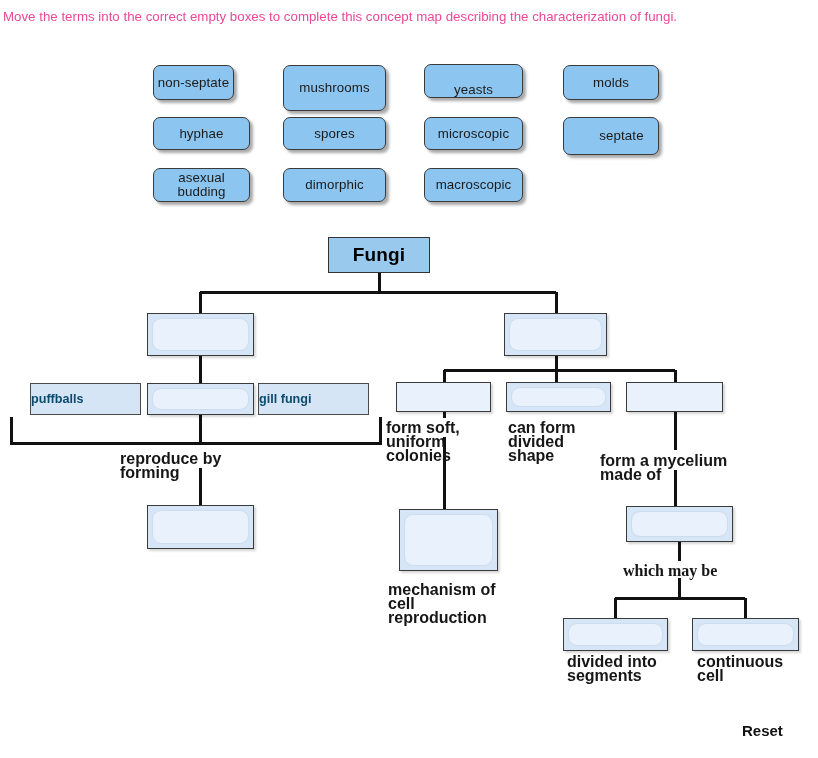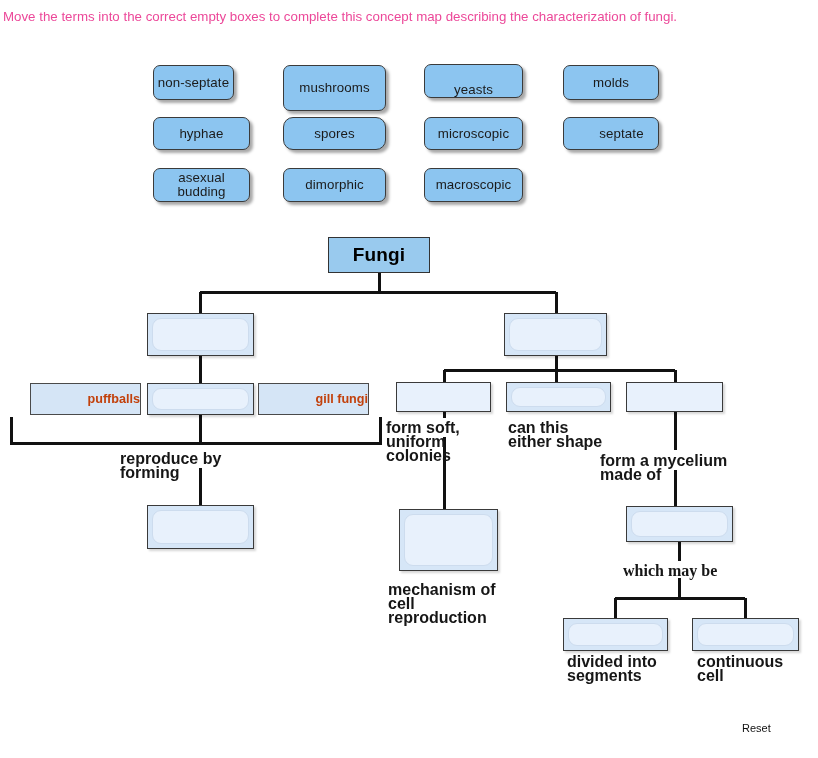--- a/index.html
+++ b/index.html
@@ -77,24 +77,24 @@
   }
 
   
   .node-filled {
     position: absolute;
     box-sizing: border-box;
     background: #d5e5f6;
     border: 1px solid #4a4a4a;
     display: flex;
     align-items: center;
-    justify-content: flex-end;
+    justify-content: flex-start;
     font-size: 12.6px;
     font-weight: bold;
-    color: #c2410c;
+    color: #0c4a6e;
   }
 
   
   .node-empty {
     position: absolute;
     box-sizing: border-box;
     background: #d6e6f7;
     border: 1px solid #3a3a3a;
     box-shadow: 2px 2px 2px rgba(0,0,0,0.16);
     padding: 4px;
@@ -124,22 +124,22 @@
     text-align: left;
     font-size: 16px;
     line-height: 14px;
     font-weight: bold;
     color: #161616;
   }
 
   
   #reset {
     position: absolute;
-    font-size: 11px;
-    font-weight: normal;
+    font-size: 15px;
+    font-weight: bold;
     color: #111;
   }
 </style>
 </head>
 <body>
 
 <div id="instruction">Move the terms into the correct empty boxes to complete this concept map describing the characterization of fungi.</div>
 
 <div id="term-bank">
     <div class="term" style="left: 153px; top: 65px; width: 81px; height: 35px;">
@@ -150,27 +150,27 @@
     </div>
     <div class="term" style="left: 424px; top: 64px; width: 99px; height: 34px; align-items: flex-end;">
       <span>yeasts</span>
     </div>
     <div class="term" style="left: 563px; top: 65px; width: 96px; height: 35px;">
       <span>molds</span>
     </div>
     <div class="term" style="left: 153px; top: 117px; width: 97px; height: 33px;">
       <span>hyphae</span>
     </div>
-    <div class="term" style="left: 283px; top: 117px; width: 103px; height: 33px; border-radius: 10px;">
+    <div class="term" style="left: 283px; top: 117px; width: 103px; height: 33px;">
       <span>spores</span>
     </div>
     <div class="term" style="left: 424px; top: 117px; width: 99px; height: 33px;">
       <span>microscopic</span>
     </div>
-    <div class="term" style="left: 563px; top: 117px; width: 96px; height: 33px; padding-left: 21px;">
+    <div class="term" style="left: 563px; top: 117px; width: 96px; height: 38px; padding-left: 21px;">
       <span>septate</span>
     </div>
     <div class="term" style="left: 153px; top: 168px; width: 97px; height: 34px;">
       <span>asexual budding</span>
     </div>
     <div class="term" style="left: 283px; top: 168px; width: 103px; height: 34px;">
       <span>dimorphic</span>
     </div>
     <div class="term" style="left: 424px; top: 168px; width: 99px; height: 34px;">
       <span>macroscopic</span>
@@ -257,21 +257,21 @@
       <div class="node-empty" style="left: 563px; top: 618px; width: 105px; height: 33px;">
         <div class="slot"></div>
       </div>
       <div class="node-empty" style="left: 692px; top: 618px; width: 107px; height: 33px;">
         <div class="slot"></div>
       </div>
     </div>
   <div id="caption-layer">
       <div class="caption" style="left: 120px; top: 452px; width: 160px;">reproduce by forming</div>
       <div class="caption" style="left: 386px; top: 421px; width: 118px;">form soft, uniform colonies</div>
-      <div class="caption" style="left: 508px; top: 421px; width: 103px;">can this either shape</div>
+      <div class="caption" style="left: 508px; top: 421px; width: 103px;">can form divided shape</div>
       <div class="caption" style="left: 600px; top: 454px; width: 165px;">form a mycelium made of</div>
       <div class="caption" style="left: 388px; top: 583px; width: 122px;">mechanism of cell reproduction</div>
       <div class="caption" style="left: 623px; top: 564px; width: 115px; font-family: Liberation Serif, serif;">which may be</div>
       <div class="caption" style="left: 567px; top: 655px; width: 98px;">divided into segments</div>
       <div class="caption" style="left: 697px; top: 655px; width: 98px;">continuous cell</div>
     </div>
 </div>
 
 <div id="reset" style="left: 742px; top: 722px;">Reset</div>
 

